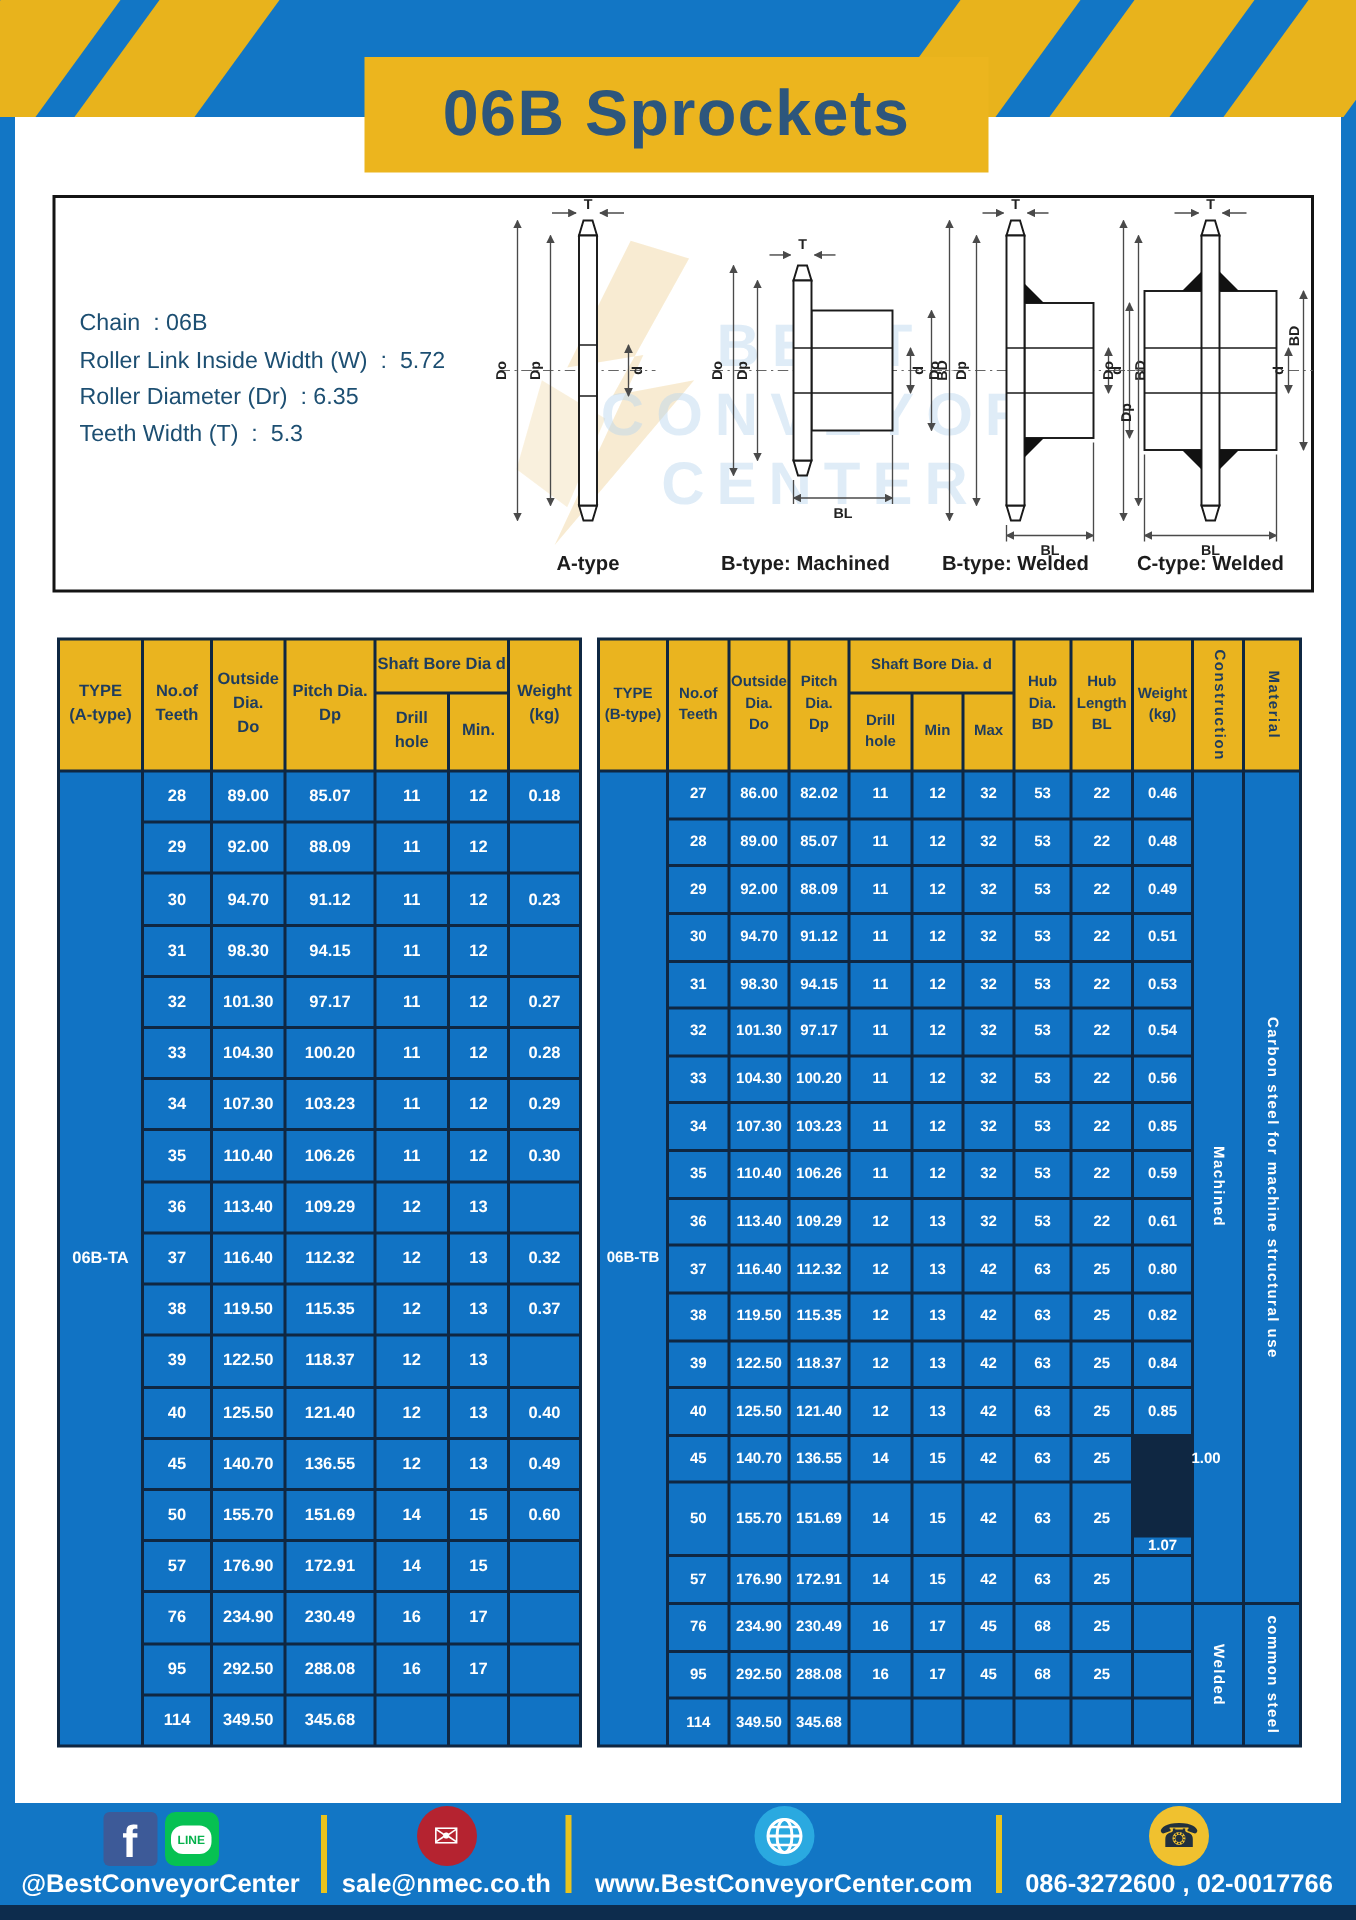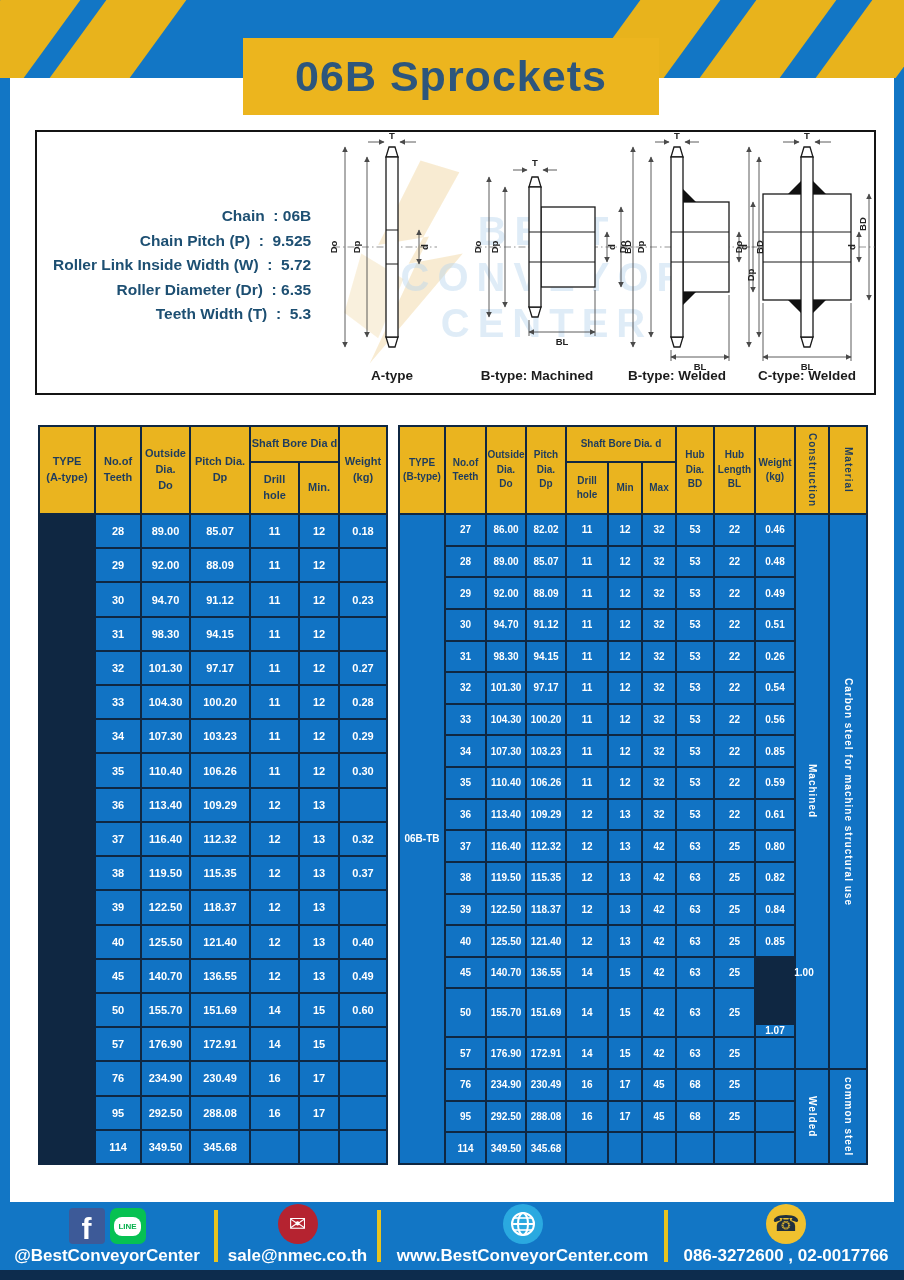--- a/index.html
+++ b/index.html
@@ -30,21 +30,21 @@
   .watermark {
     position:absolute; left:300px; top:55px; width:420px; height:180px;
     display:flex; flex-direction:column; align-items:center; justify-content:center;
     opacity:0.45; pointer-events:none;
   }
   .watermark .wm-line { font-size:40px; font-weight:700; letter-spacing:8px; color:#b9d6ee; line-height:46px; }
   .wm-logo {
     position:absolute; left:290px; top:20px; width:170px; height:220px; opacity:0.5;
   }
   .spec-list { position:absolute; left:16px; top:72px; }
-  .spec-line { font-size:15.5px; font-weight:700; color:#1d4f72; line-height:24.5px; white-space:pre;text-align:right; }
+  .spec-line { font-size:15.5px; font-weight:400; color:#1d4f72; line-height:24.5px; white-space:pre; }
   .diag-svg { position:absolute; left:0; top:0; width:841px; height:265px; }
   .diag-caption {
     position:absolute; top:236px; width:170px; text-align:center;
     font-size:13.5px; font-weight:600; color:#1c1c1c;
   }
 
   
   .tbl {
     position:absolute; top:425px; height:740px;
     display:grid; background:#0f2742; padding:2px; gap:2px;
@@ -119,21 +119,20 @@
     <path d="M20 60 L45 75 L30 110 L10 95 Z" fill="#f5e3bd"></path>
   </svg>
   <div class="watermark">
     <div class="wm-line">BEST</div>
     <div class="wm-line">CONVEYOR</div>
     <div class="wm-line">CENTER</div>
   </div>
 
   <div class="spec-list">
     <div class="spec-line">Chain  : 06B</div>
-    <div class="spec-line">Chain Pitch (P)  :  9.525</div>
     <div class="spec-line">Roller Link Inside Width (W)  :  5.72</div>
     <div class="spec-line">Roller Diameter (Dr)  : 6.35</div>
     <div class="spec-line">Teeth Width (T)  :  5.3</div>
   </div>
 
   <svg class="diag-svg" viewBox="0 0 841 265">
     <defs>
       <marker id="ar" viewBox="0 0 10 10" refX="9" refY="5" markerWidth="6.5" markerHeight="6.5" orient="auto-start-reverse">
         <path d="M0,0 L10,5 L0,10 z" fill="#4a4a4a"></path>
       </marker>
@@ -261,20 +260,21 @@
   <div class="hcell" style="grid-column:3;grid-row:1/3">Outside
 Dia.
 Do</div>
   <div class="hcell" style="grid-column:4;grid-row:1/3">Pitch Dia.
 Dp</div>
   <div class="hcell" style="grid-column:5/7;grid-row:1">Shaft Bore Dia d</div>
   <div class="hcell" style="grid-column:5;grid-row:2">Drill hole</div>
   <div class="hcell" style="grid-column:6;grid-row:2">Min.</div>
   <div class="hcell" style="grid-column:7;grid-row:1/3">Weight
 (kg)</div>
+  <div class="bcell" style="grid-column:1;grid-row:3/22">06B-TA</div>
 <div class="bcell" style="grid-area: 3 / 2;">28</div>
     <div class="bcell" style="grid-area: 3 / 3;">89.00</div>
     <div class="bcell" style="grid-area: 3 / 4;">85.07</div>
     <div class="bcell" style="grid-area: 3 / 5;">11</div>
     <div class="bcell" style="grid-area: 3 / 6;">12</div>
     <div class="bcell" style="grid-area: 3 / 7;">0.18</div>
     <div class="bcell" style="grid-area: 4 / 2;">29</div>
     <div class="bcell" style="grid-area: 4 / 3;">92.00</div>
     <div class="bcell" style="grid-area: 4 / 4;">88.09</div>
     <div class="bcell" style="grid-area: 4 / 5;">11</div>
@@ -451,21 +451,21 @@
     <div class="bcell" style="grid-area: 6 / 9;">22</div>
     <div class="bcell" style="grid-area: 6 / 10;">0.51</div>
     <div class="bcell" style="grid-area: 7 / 2;">31</div>
     <div class="bcell" style="grid-area: 7 / 3;">98.30</div>
     <div class="bcell" style="grid-area: 7 / 4;">94.15</div>
     <div class="bcell" style="grid-area: 7 / 5;">11</div>
     <div class="bcell" style="grid-area: 7 / 6;">12</div>
     <div class="bcell" style="grid-area: 7 / 7;">32</div>
     <div class="bcell" style="grid-area: 7 / 8;">53</div>
     <div class="bcell" style="grid-area: 7 / 9;">22</div>
-    <div class="bcell" style="grid-area: 7 / 10;">0.26</div>
+    <div class="bcell" style="grid-area: 7 / 10;">0.53</div>
     <div class="bcell" style="grid-area: 8 / 2;">32</div>
     <div class="bcell" style="grid-area: 8 / 3;">101.30</div>
     <div class="bcell" style="grid-area: 8 / 4;">97.17</div>
     <div class="bcell" style="grid-area: 8 / 5;">11</div>
     <div class="bcell" style="grid-area: 8 / 6;">12</div>
     <div class="bcell" style="grid-area: 8 / 7;">32</div>
     <div class="bcell" style="grid-area: 8 / 8;">53</div>
     <div class="bcell" style="grid-area: 8 / 9;">22</div>
     <div class="bcell" style="grid-area: 8 / 10;">0.54</div>
     <div class="bcell" style="grid-area: 9 / 2;">33</div>

